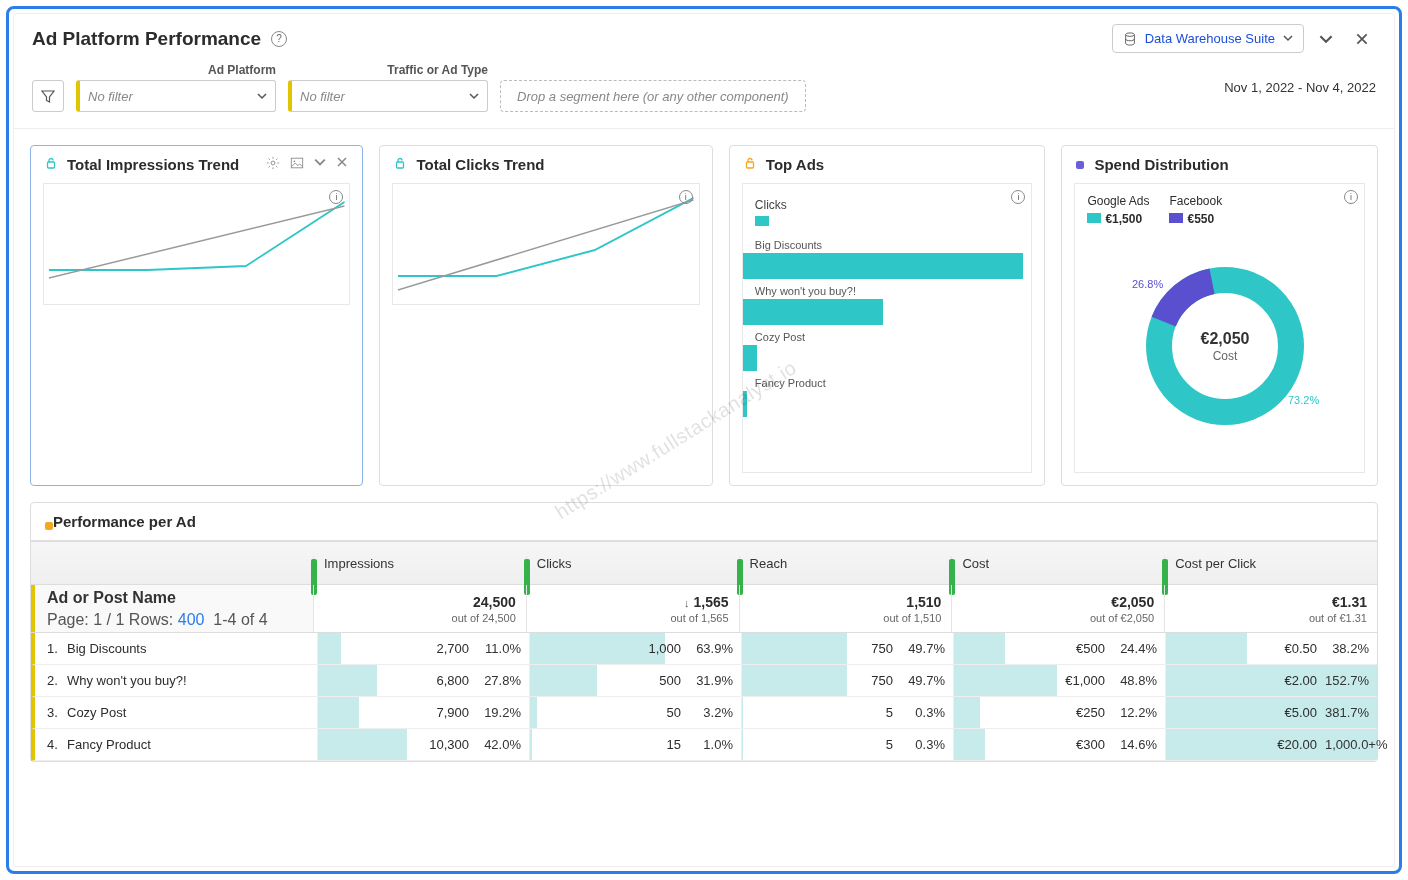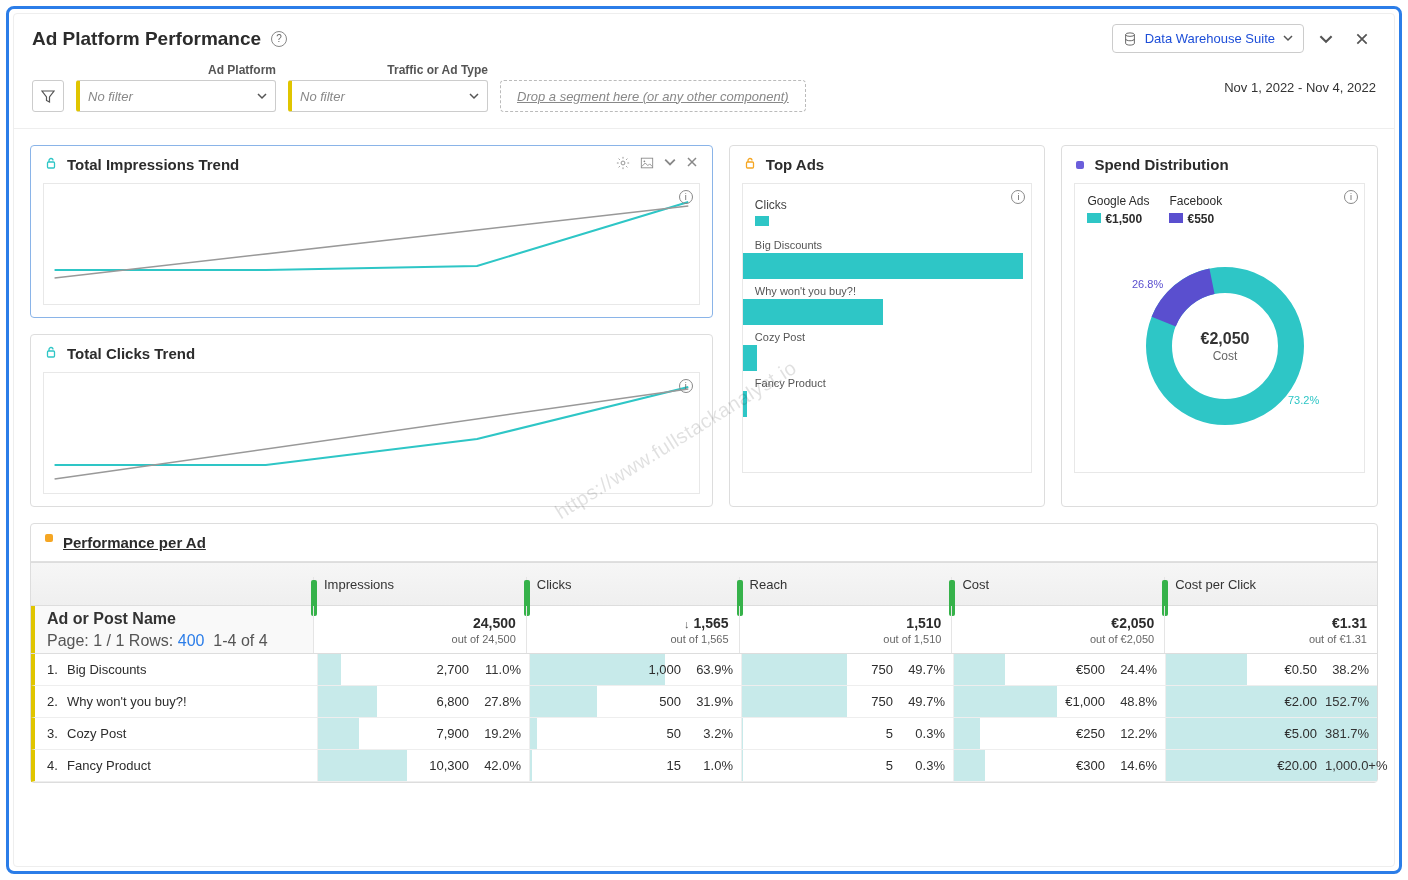--- a/index.html
+++ b/index.html
@@ -68,28 +68,27 @@
     display: flex; align-items: center; justify-content: space-between;
     width: 200px; height: 32px; border: 1px solid #ccc; border-radius: 3px;
     padding: 0 8px; color: #888; font-style: italic; font-size: 13px;
     border-left: 4px solid #e0c500; background: #fff;
   }
   .filter-sel .chev { color: #555; font-style: normal;}
   .drop-zone {
     height: 32px; padding: 0 16px; display: flex; align-items: center;
     border: 1px dashed #bbb; border-radius: 4px; color: #888; font-style: italic;
     font-size: 13px;
-    text-decoration: underline;
   }
   .date-range { margin-left: auto; font-size: 13px; color: #333; align-self: center;}
 
   
   .content { padding: 16px; }
   .row3 { display: flex; gap: 16px; }
-  .col-left { width: 712px; display: flex; flex-direction: column; gap: 16px; }
+  .col-left { width: 712px; display: flex; flex-direction: row; gap: 16px; }
   .panel {
     border: 1px solid #ddd; border-radius: 4px; background: #fff;
   }
   .panel.selected { border-color: #8ab4e8; }
   .panel-head {
     display: flex; align-items: center; padding: 10px 14px;
     gap: 10px;
   }
   .dot { width: 8px; height: 8px; border-radius: 2px; display: inline-block; }
   .dot-orange { background: #f5a623; }
@@ -121,21 +120,21 @@
   .sd-legend { display: flex; gap: 20px; font-size: 12px;}
   .sd-legend .item { display: flex; flex-direction: column; gap: 4px;}
   .sd-legend .sw { width: 14px; height: 10px; display: inline-block; margin-right:4px;}
   .sw-teal { background: #2ec6c6; }
   .sw-purple { background: #5a4fcf; }
   .donut-wrap { position: relative; display: flex; justify-content: center; margin-top: 20px;}
 
   
   .table-panel { margin-top: 16px; border: 1px solid #ddd; border-radius: 4px; }
   .tbl-head {
-    display: flex; align-items: flex-start; padding: 10px 14px; gap: 10px; text-decoration: underline;
+    display: flex; align-items: flex-end; padding: 10px 14px; 
   }
   .grid {
     width: calc(100% - 0px);
     border-top: 1px solid #e0e0e0;
     margin: 0 0 0 0;
   }
   .grid-head {
     display: flex; background: linear-gradient(#f6f6f6,#efefef); border-bottom:1px solid #ddd; border-top:1px solid #ddd;
     height: 44px; align-items:center; font-size:13px; color:#333;
   }

